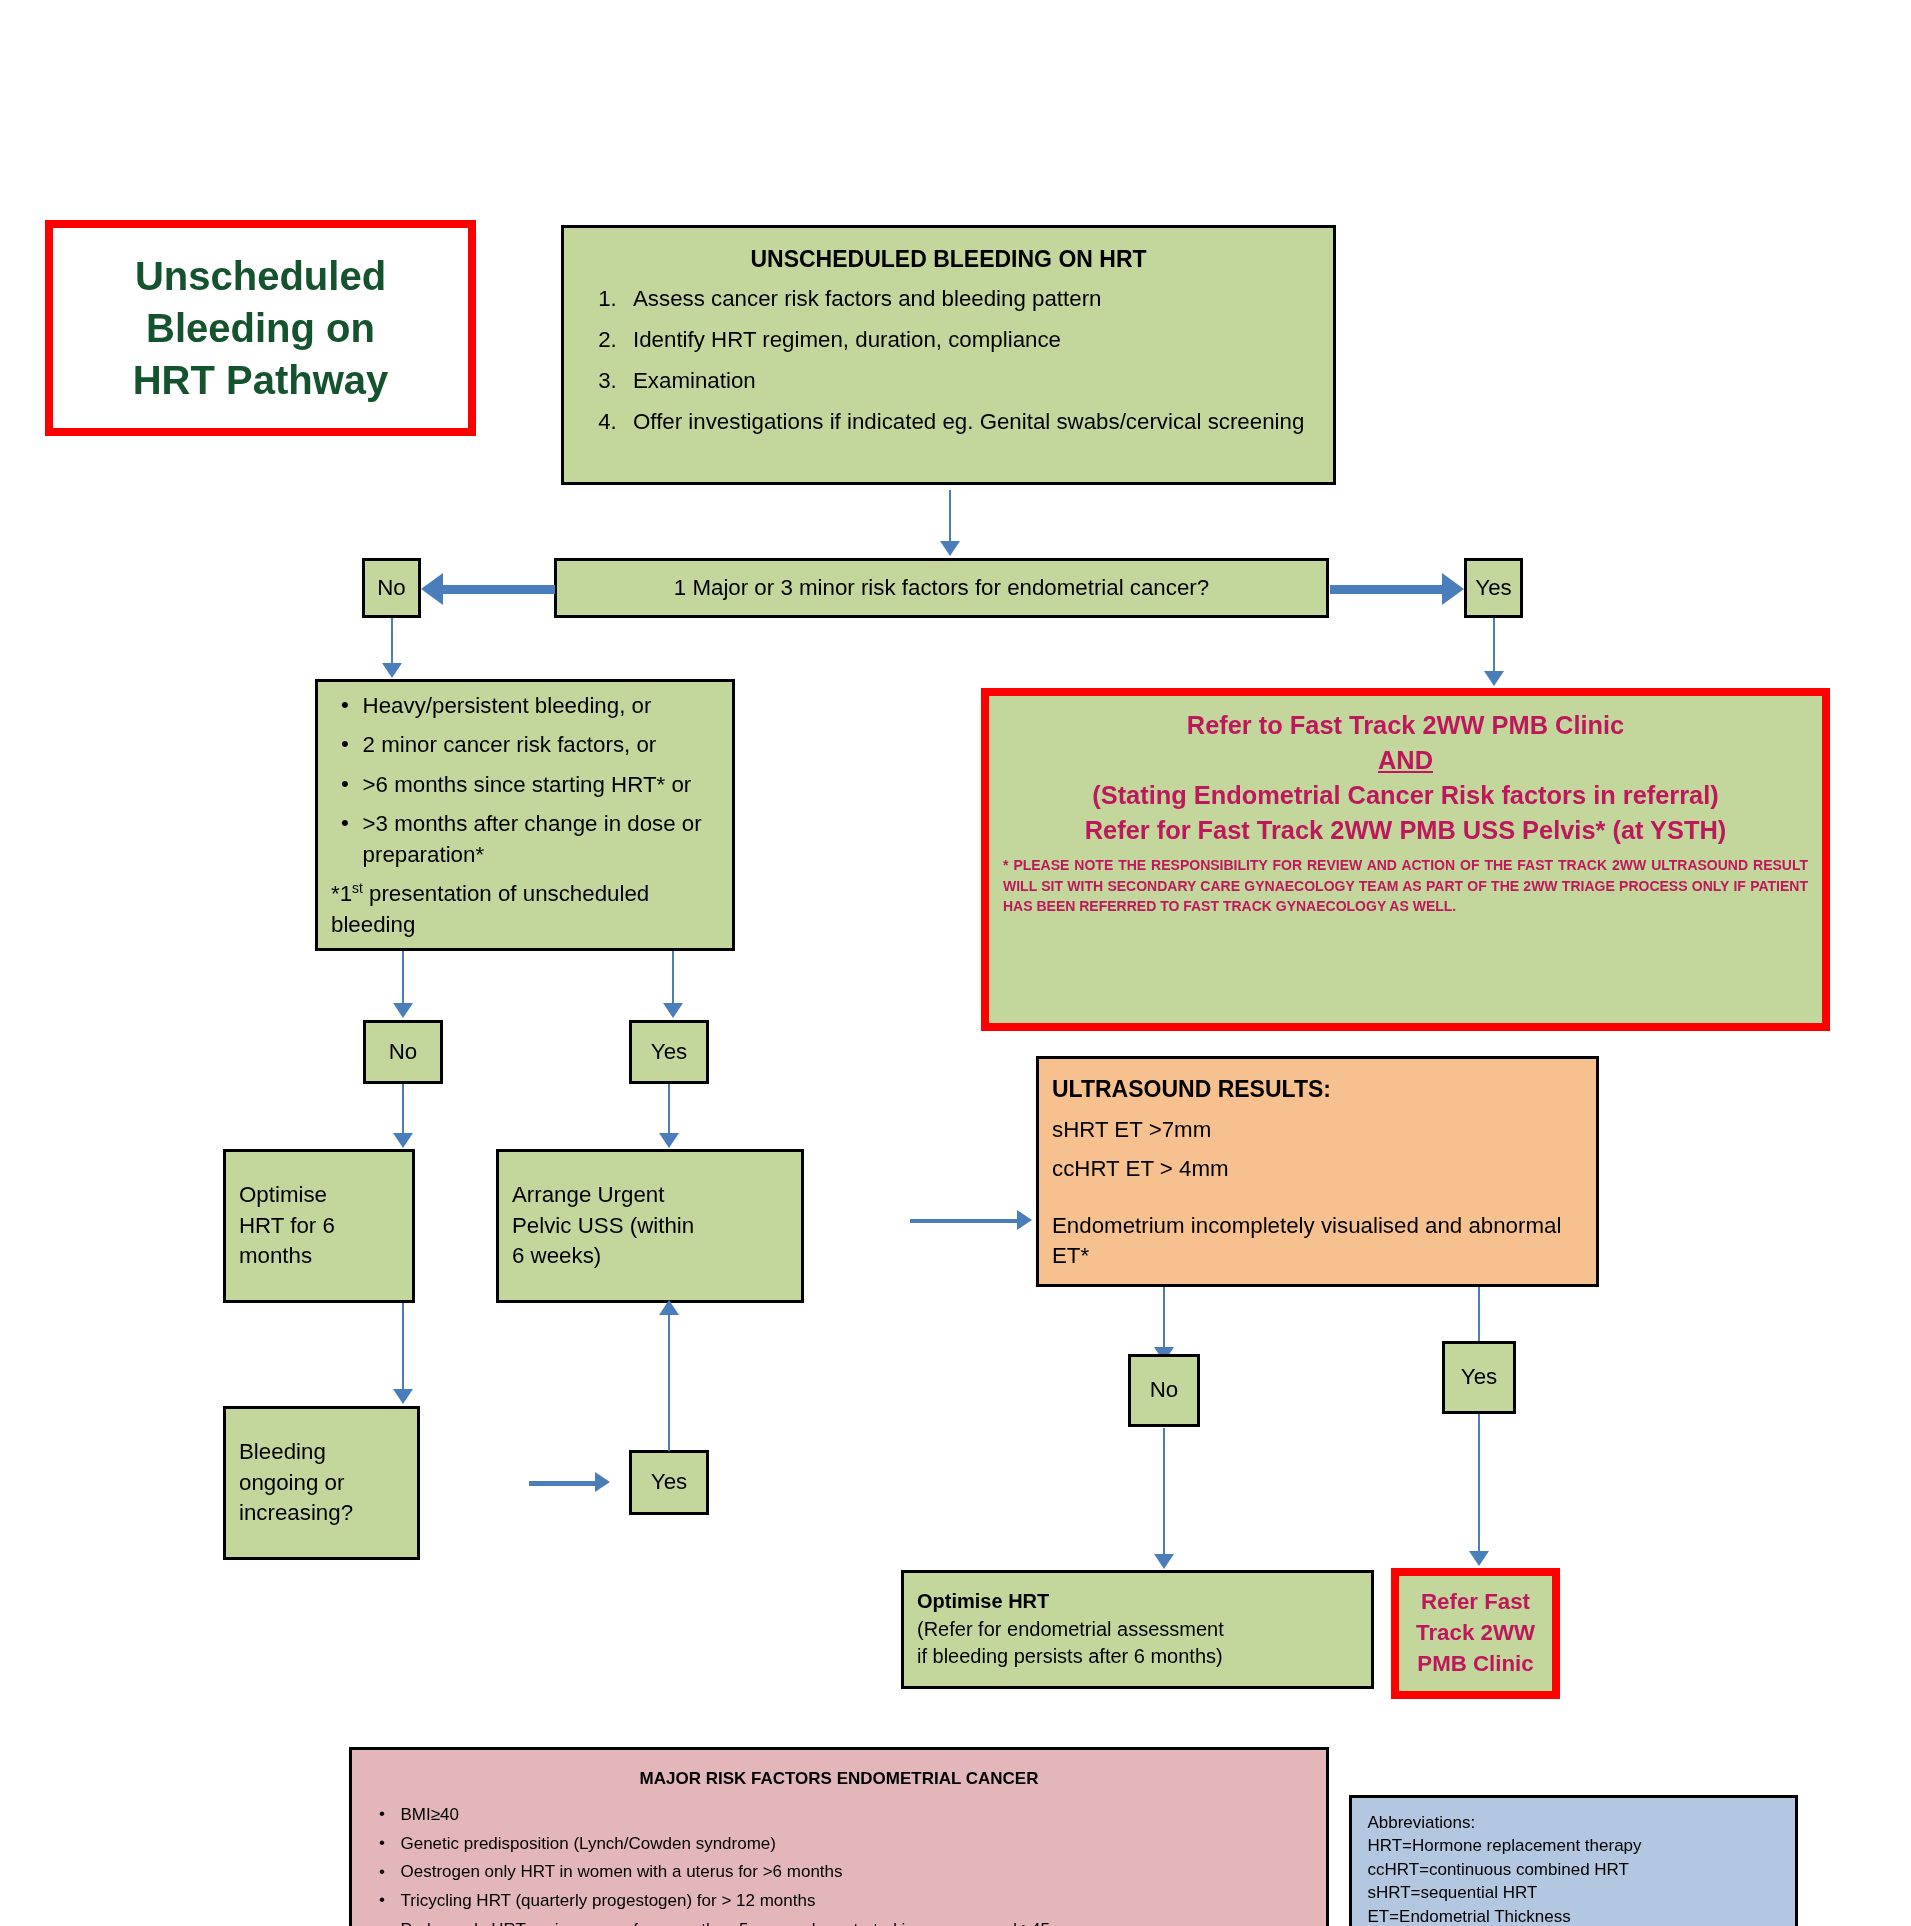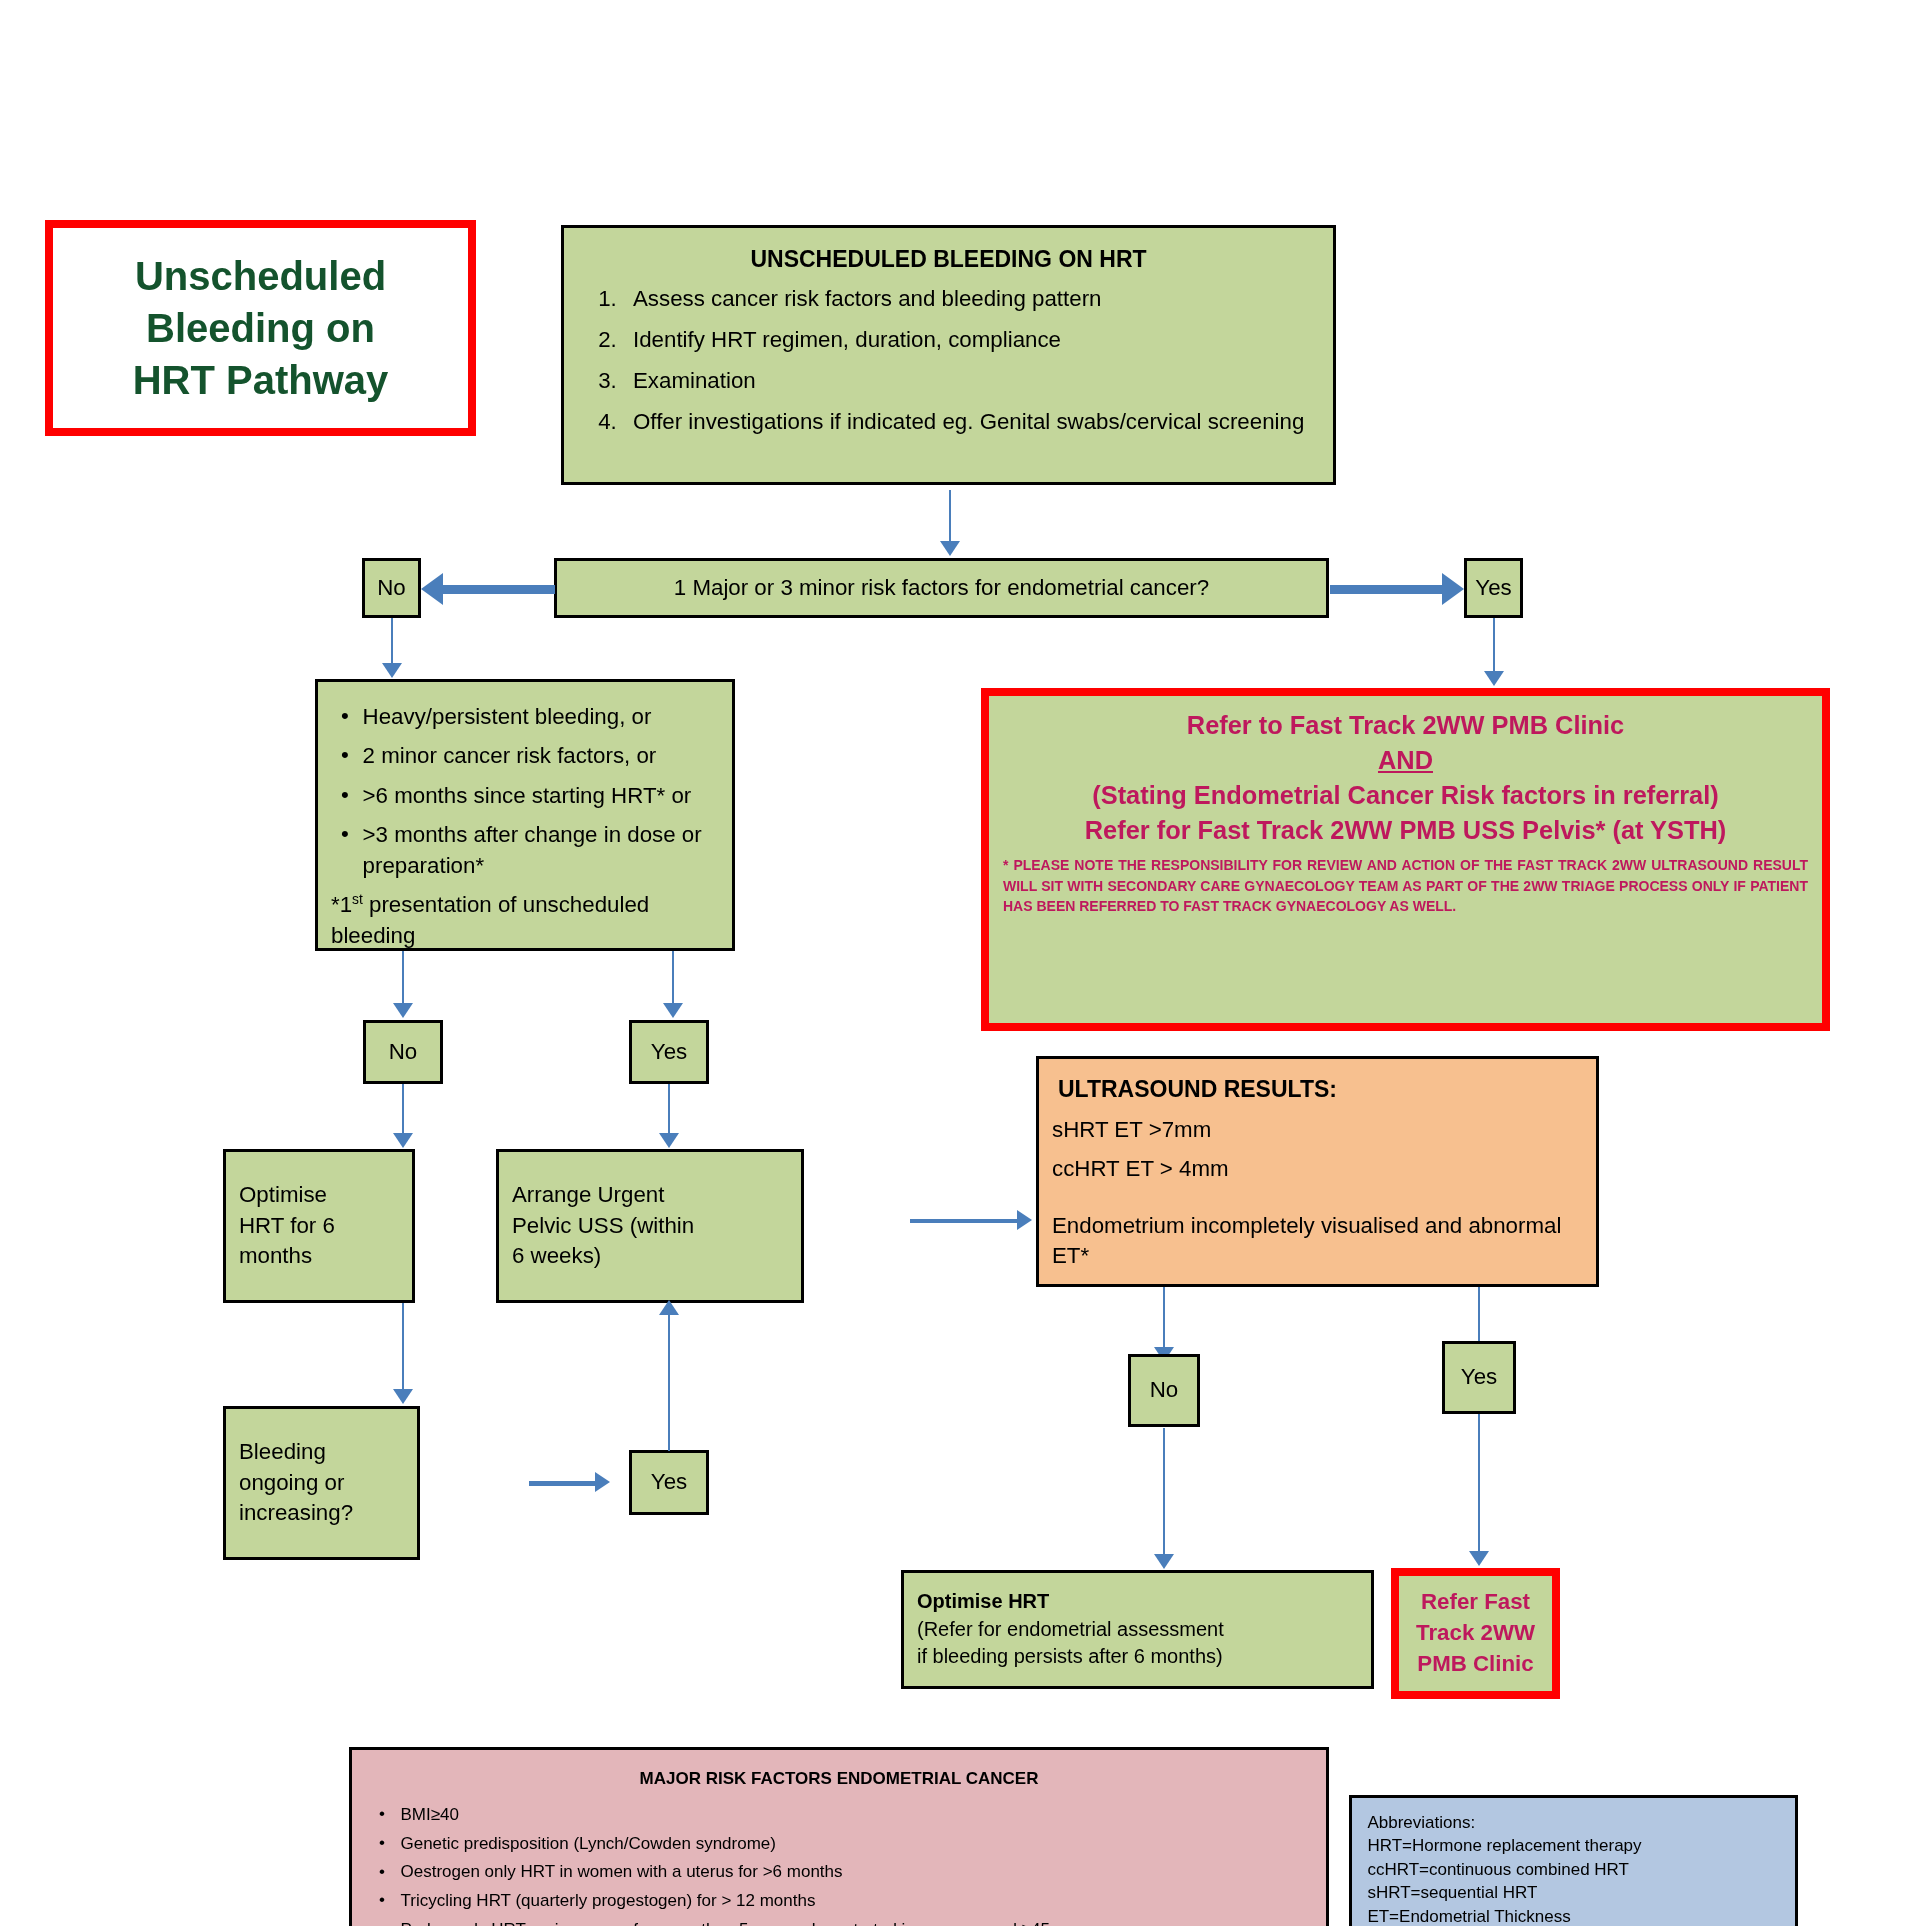--- a/index.html
+++ b/index.html
@@ -195,21 +195,21 @@
     <div class="shaft" style="left:8.5px; top:0; width:2.7px; height:46px;"></div>
     <div class="head" style="left:0; top:45px;"></div>
   </div>
 
   <div class="arrow adown" style="left:1484px; top:618px; width:20px; height:70px;">
     <div class="shaft" style="left:8.5px; top:0; width:2.7px; height:55px;"></div>
     <div class="head" style="left:0; top:53px;"></div>
   </div>
 
   <div class="node green" style="left:315px; top:679px; width:420px; height:272px; justify-content:flex-start;">
-    <div class="pad" style="padding-top:20px;">
+    <div class="pad" style="padding-top:9px;">
       <ul class="bul txt t-body">
         <li>Heavy/persistent bleeding, or</li>
         <li>2 minor cancer risk factors, or</li>
         <li>&gt;6 months since starting HRT* or</li>
         <li>&gt;3 months after change in dose or preparation*</li>
       </ul>
       <div class="txt t-body" style="margin-top:1.5px;">
         <span>*1</span><sup>st</sup><span> presentation of unscheduled bleeding</span>
       </div>
     </div>
@@ -237,21 +237,21 @@
 
   <div class="node green" style="left:363px; top:1020px; width:80px; height:64px; align-items:center;">
     <div class="txt t-body">No</div>
   </div>
   <div class="node green" style="left:629px; top:1020px; width:80px; height:64px; align-items:center;">
     <div class="txt t-body">Yes</div>
   </div>
 
   <div class="node orange" style="left:1036px; top:1056px; width:563px; height:231px; justify-content:flex-start;">
     <div class="pad" style="padding-top:15.4px;">
-      <div class="txt t-head" style="text-align:left;margin-left:6px;">ULTRASOUND RESULTS:</div>
+      <div class="txt t-head" style="text-align:left;">ULTRASOUND RESULTS:</div>
       <div class="txt t-body" style="margin-top:8.5px;">sHRT ET &gt;7mm</div>
       <div class="txt t-body" style="margin-top:8.5px;">ccHRT ET &gt; 4mm</div>
       <div class="txt t-body" style="margin-top:26px;">Endometrium incompletely visualised and abnormal ET*</div>
     </div>
   </div>
 
   <div class="arrow adown" style="left:393px; top:1084px; width:20px; height:65px;">
     <div class="shaft" style="left:8.5px; top:0; width:2.7px; height:50px;"></div>
     <div class="head" style="left:0; top:49px;"></div>
   </div>

